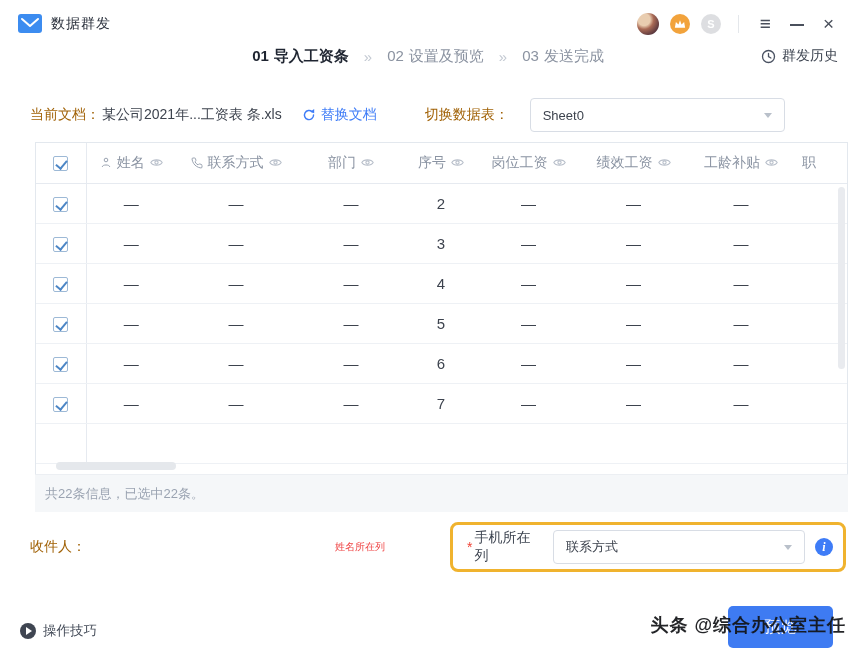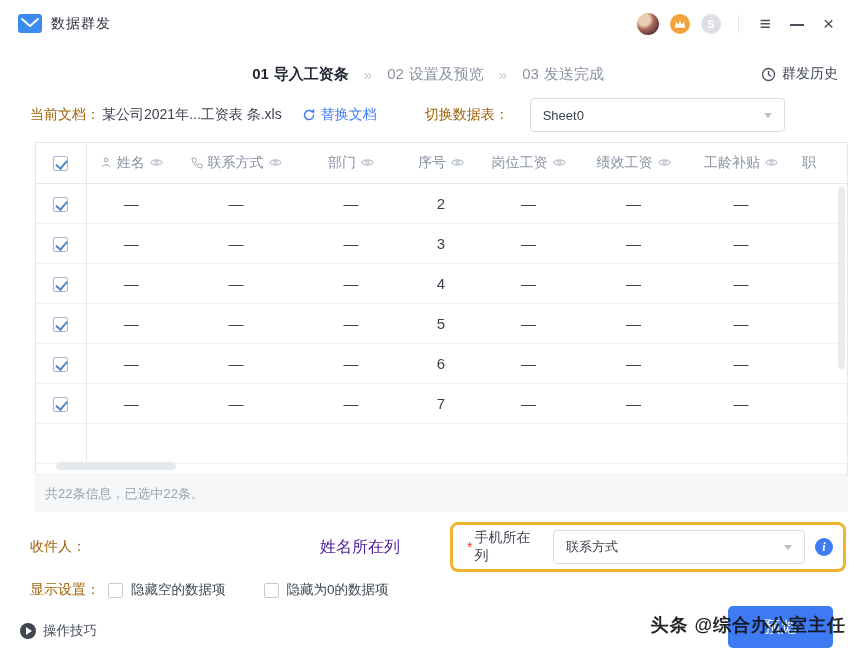--- a/index.html
+++ b/index.html
@@ -17,21 +17,21 @@
   .avatar { width:22px; height:22px; border-radius:50%;
     background: radial-gradient(circle at 32% 30%, #e9cdb0 0 28%, #a96a55 45%, #5d3a3f 75%, #3c2733); }
   .badge { width:20px; height:20px; border-radius:50%; display:flex; align-items:center; justify-content:center; }
   .badge-crown { background:#f2a33c; }
   .badge-s { background:#d5d7da; color:#fff; font-size:11px; font-weight:bold; opacity:.8; }
   .tb-divider { width:1px; height:18px; background:#e4e7eb; margin:0 6px; }
   .win-btn { color:#4a505c; font-size:19px; line-height:1; cursor:pointer; padding:0 4px; }
   .win-min { position:relative; width:22px; height:20px; }
   .win-min::after { content:""; position:absolute; left:4px; right:4px; top:10px; height:2px; background:#4a505c; }
   
-  .stepbar { position:absolute; top:52px; left:0; right:0; height:44px; }
+  .stepbar { position:absolute; top:34px; left:0; right:0; height:44px; }
   .steps { position:absolute; left:0; right:0; top:0; height:44px;
     display:flex; align-items:center; justify-content:center; gap:15px; }
   .step { font-size:15px; color:#8b93a1; display:flex; gap:5px; }
   .step.active { color:#1f2531; font-weight:bold; }
   .chevron { color:#c3c9d2; font-size:15px; }
   .history { position:absolute; right:18px; top:0; height:44px; display:flex; align-items:center; gap:6px;
     font-size:14px; color:#3f4document; color:#3f4652; cursor:pointer; }
   
   .docbar { position:absolute; top:96px; left:30px; right:30px; height:38px; display:flex; align-items:center; }
   .lbl { color:#a16207; font-size:14px; }
@@ -62,21 +62,21 @@
   .cb.checked::after { content:""; position:absolute; left:4px; top:1px; width:5px; height:9px;
     border:solid #4c86c6; border-width:0 2px 2px 0; transform:rotate(40deg); }
   .cb.plain { border-color:#c5cbd5; }
   .eye { cursor:pointer; display:inline-flex; }
   .vthumb { position:absolute; right:2px; top:44px; width:7px; height:182px; background:#e9ebef; border-radius:4px; }
   .hthumb { position:absolute; left:20px; top:319px; width:120px; height:8px; background:#e5e8ec; border-radius:4px; }
   .statusbar { height:38px; background:#f5f7f9; border-top:1px solid #eceff3;
     display:flex; align-items:center; padding-left:10px; font-size:13px; color:#9aa3b1; }
   
   .recipientbar { position:absolute; top:522px; left:30px; right:10px; height:50px; display:flex; align-items:center;justify-content:space-between; }
-  .name-col-lbl { color:#4c1d95; font-size:16px; margin-left:22px; }
+  .name-col-lbl { color:#ef4444; font-size:10px; margin-left:22px; }
   .name-select { width:212px; margin-left:22px; }
   .hl-box { position:absolute; right:0; top:0; height:50px; width:396px;
     border:3px solid #f0b32e; border-radius:8px; display:flex; align-items:center; padding:0 10px 0 14px; background:#fff; }
   .req { color:#f04134; font-size:14px; margin-right:2px; }
   .phone-col-lbl { color:#3f4652; font-size:14px; }
   .phone-select { width:257px; margin-left:10px; }
   .info-icon { width:18px; height:18px; border-radius:50%; background:#3e7cf7; margin-left:10px;
     color:#fff; font:italic bold 12px/18px "Liberation Serif", serif; text-align:center; cursor:pointer; flex:none; }
   .info-icon::after { content:"i"; }
   
@@ -365,28 +365,20 @@
       <span class="req">*</span>
       <span class="phone-col-lbl">手机所在列</span>
       <div class="select phone-select">
         <span>联系方式</span>
         <span class="sel-arrow"></span>
       </div>
       <span class="info-icon"></span>
     </div>
   </div>
 
-  <div class="settingsbar">
-    <span class="lbl">显示设置：</span>
-    <span class="cb plain"></span>
-    <span class="opt-lbl">隐藏空的数据项</span>
-    <span class="gap30"></span>
-    <span class="cb plain"></span>
-    <span class="opt-lbl">隐藏为0的数据项</span>
-  </div>
 
   <div class="tips">
     <span class="play-icon"></span>
     <span>操作技巧</span>
   </div>
   <button class="preview-btn">预览</button>
   <div class="watermark">头条 @综合办公室主任</div>
 
 </div>
 

